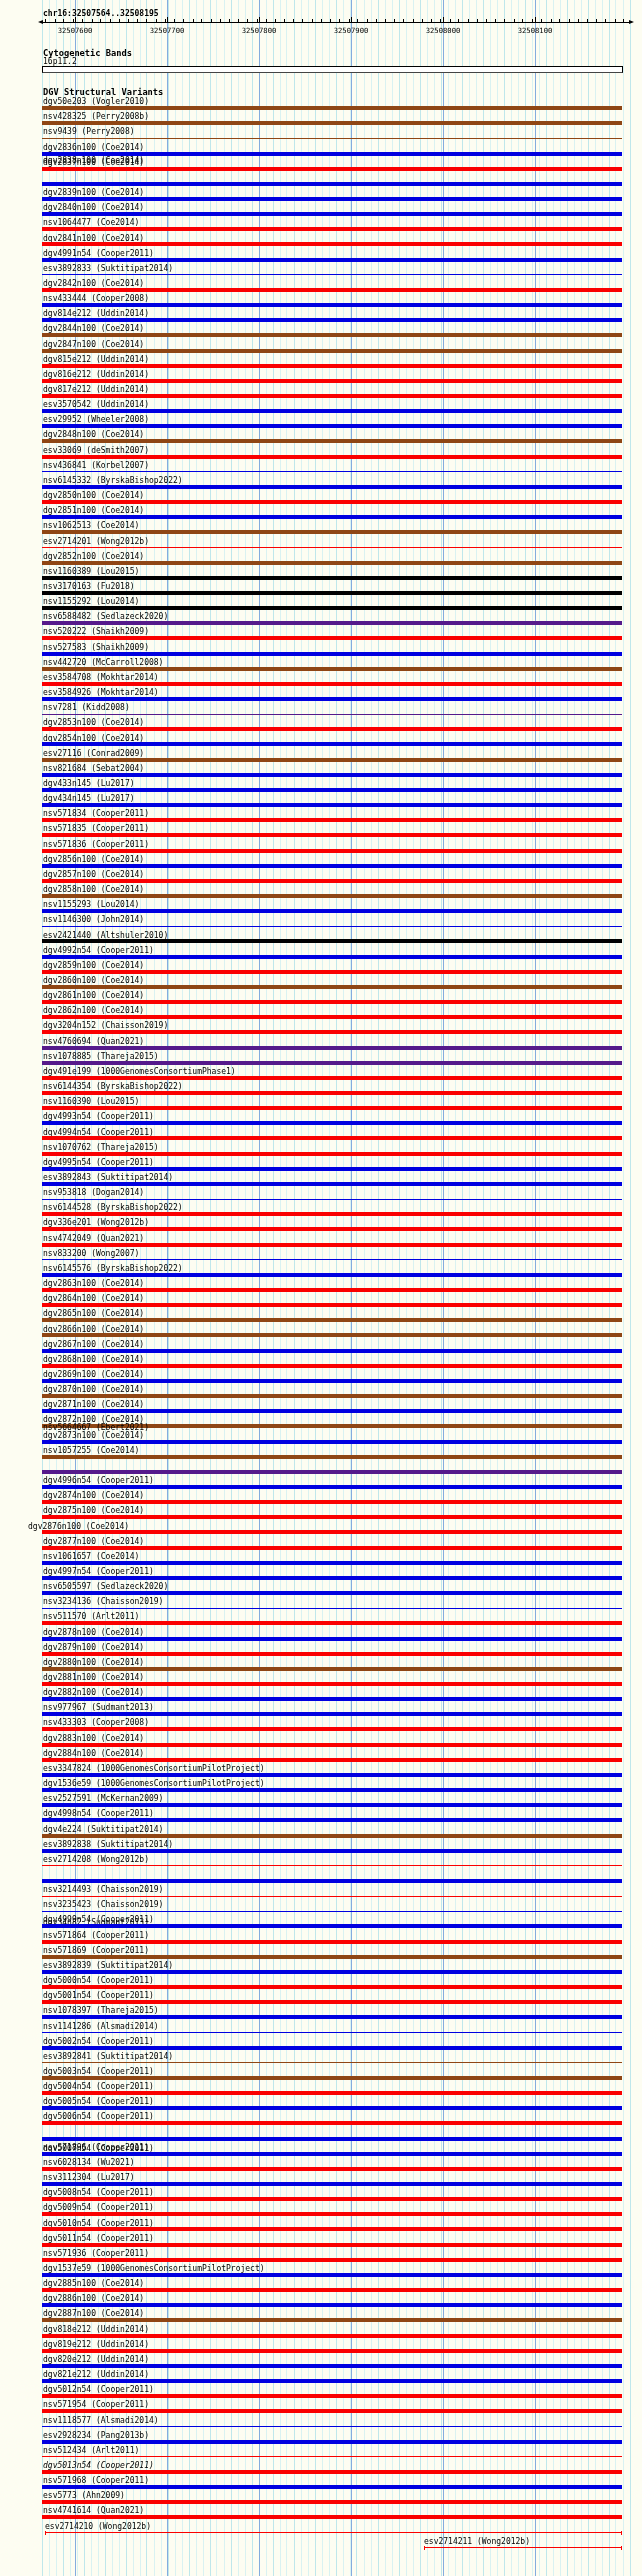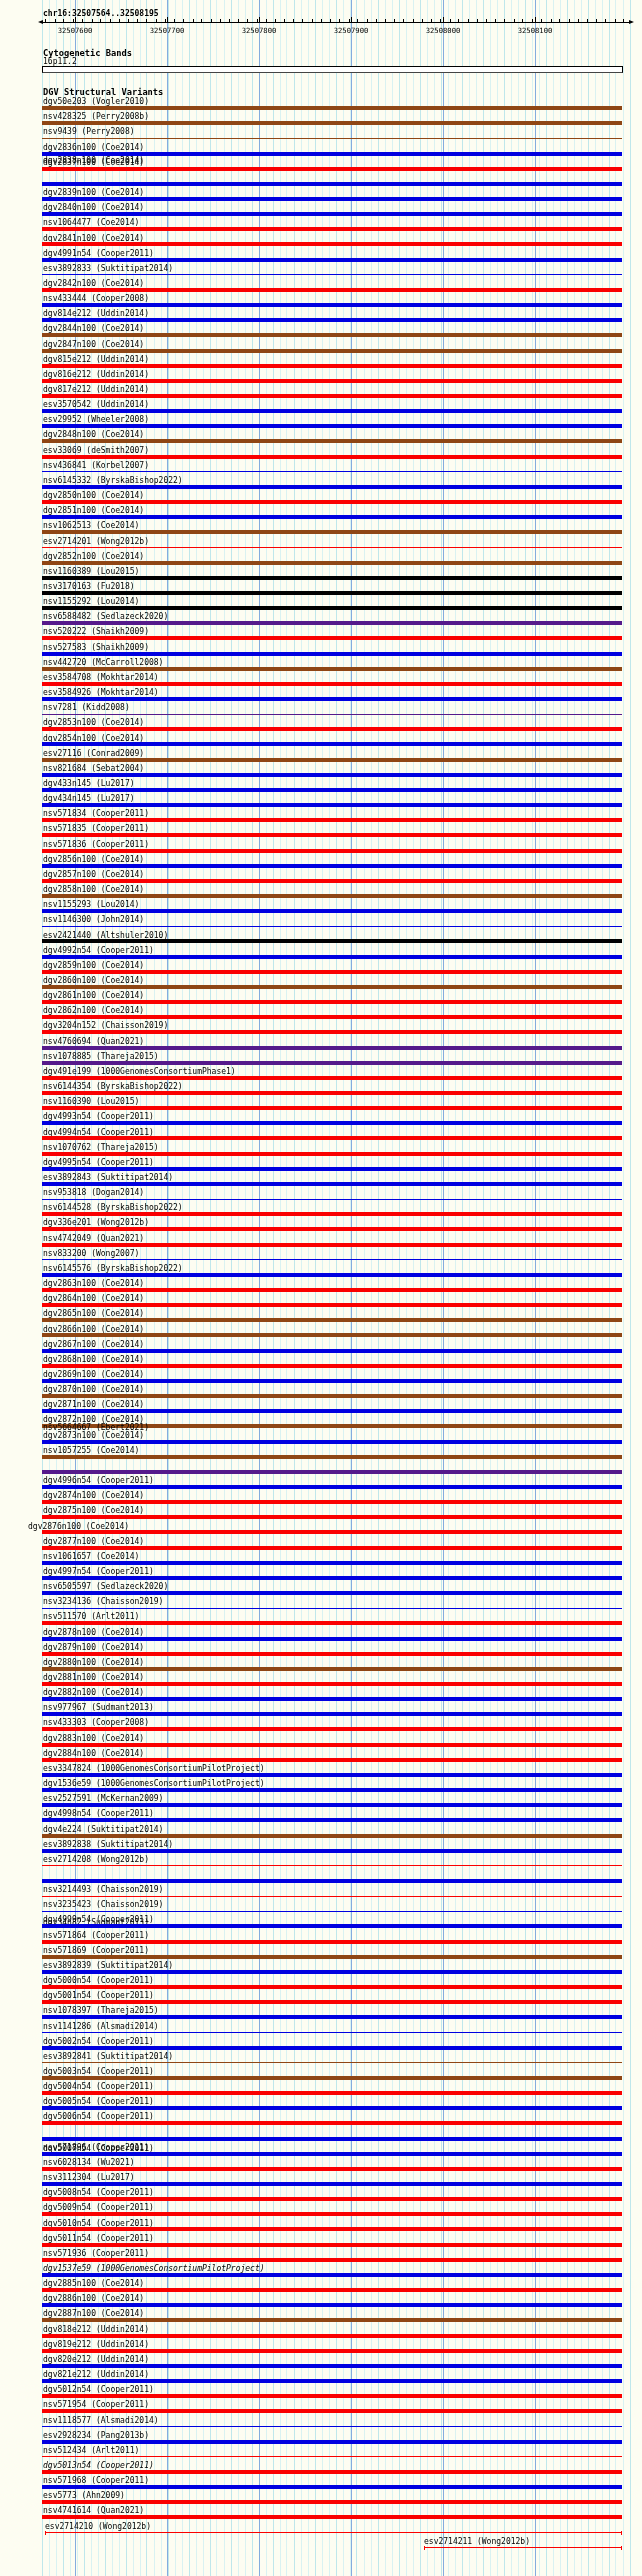--- a/index.html
+++ b/index.html
@@ -489,21 +489,21 @@
       <div class="variant-label" style="left: 43px; top: 2189px;">dgv5008n54 (Cooper2011)</div>
       <div class="variant-bar" style="left: 42px; width: 580px; top: 2197px; background: rgb(250, 0, 0);"></div>
       <div class="variant-label" style="left: 43px; top: 2204px;">dgv5009n54 (Cooper2011)</div>
       <div class="variant-bar" style="left: 42px; width: 580px; top: 2212px; background: rgb(250, 0, 0);"></div>
       <div class="variant-label" style="left: 43px; top: 2220px;">dgv5010n54 (Cooper2011)</div>
       <div class="variant-bar" style="left: 42px; width: 580px; top: 2227px; background: rgb(250, 0, 0);"></div>
       <div class="variant-label" style="left: 43px; top: 2235px;">dgv5011n54 (Cooper2011)</div>
       <div class="variant-bar" style="left: 42px; width: 580px; top: 2243px; background: rgb(250, 0, 0);"></div>
       <div class="variant-label" style="left: 43px; top: 2250px;">nsv571936 (Cooper2011)</div>
       <div class="variant-bar" style="left: 42px; width: 580px; top: 2258px; background: rgb(250, 0, 0);"></div>
-      <div class="variant-label" style="left: 43px; top: 2265px; font-style: italic;">dgv1537e59 (1000GenomesConsortiumPilotProject)</div>
+      <div class="variant-label" style="left: 43px; top: 2265px;">dgv1537e59 (1000GenomesConsortiumPilotProject)</div>
       <div class="variant-bar" style="left: 42px; width: 580px; top: 2273px; background: rgb(0, 0, 224);"></div>
       <div class="variant-label" style="left: 43px; top: 2280px;">dgv2885n100 (Coe2014)</div>
       <div class="variant-bar" style="left: 42px; width: 580px; top: 2288px; background: rgb(250, 0, 0);"></div>
       <div class="variant-label" style="left: 43px; top: 2295px;">dgv2886n100 (Coe2014)</div>
       <div class="variant-bar" style="left: 42px; width: 580px; top: 2303px; background: rgb(0, 0, 224);"></div>
       <div class="variant-label" style="left: 43px; top: 2310px;">dgv2887n100 (Coe2014)</div>
       <div class="variant-bar" style="left: 42px; width: 580px; top: 2318px; background: rgb(143, 70, 20);"></div>
       <div class="variant-label" style="left: 43px; top: 2326px;">dgv818e212 (Uddin2014)</div>
       <div class="variant-bar" style="left: 42px; width: 580px; top: 2334px; background: rgb(250, 0, 0);"></div>
       <div class="variant-label" style="left: 43px; top: 2341px;">dgv819e212 (Uddin2014)</div>

